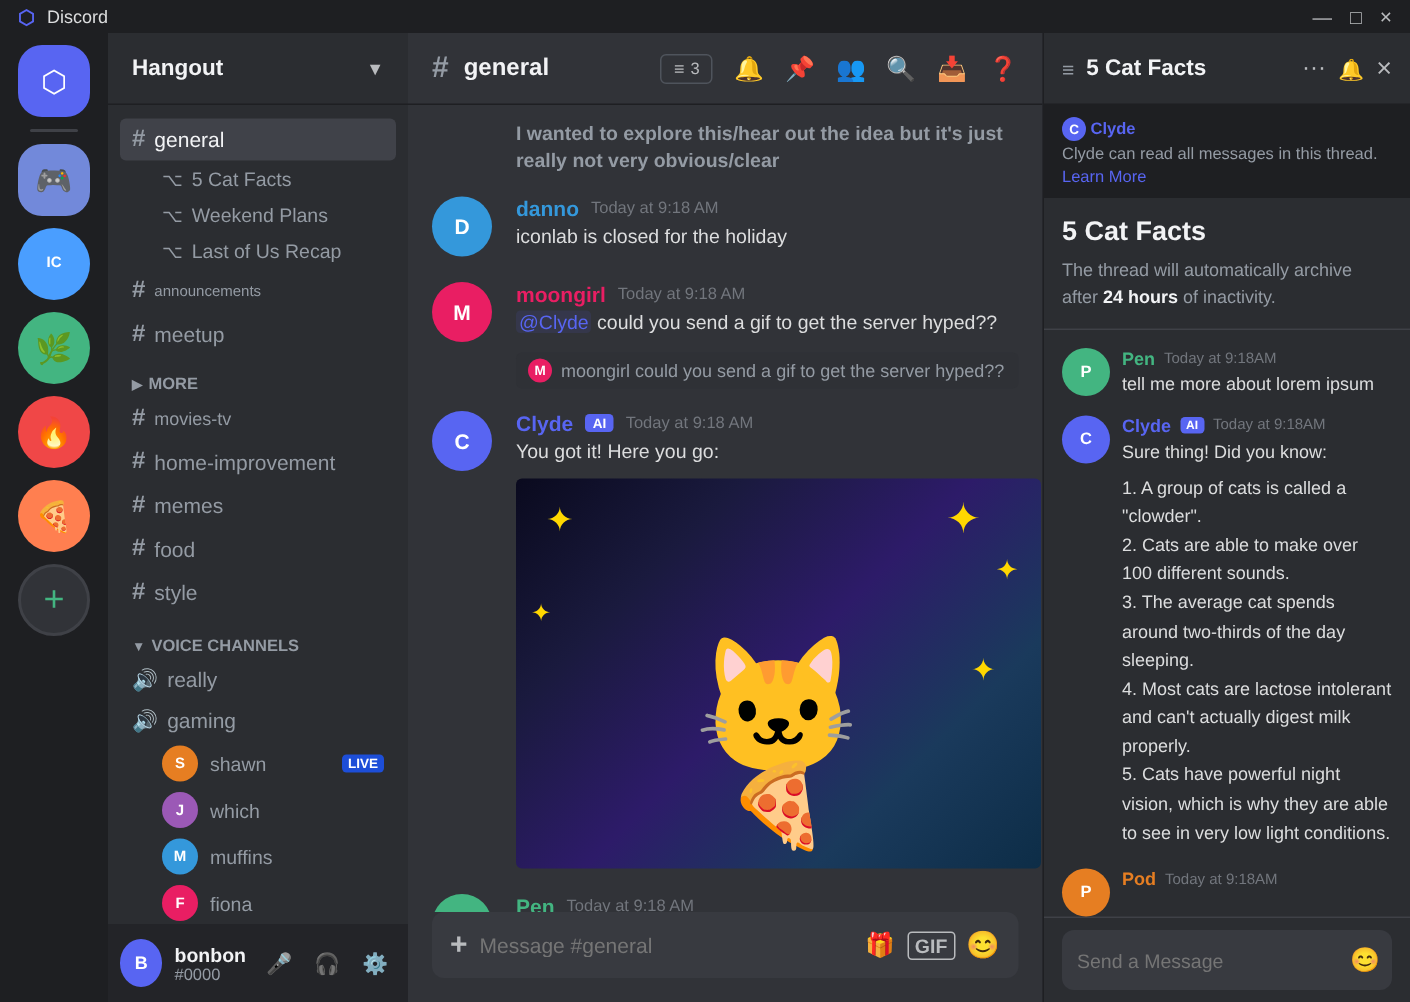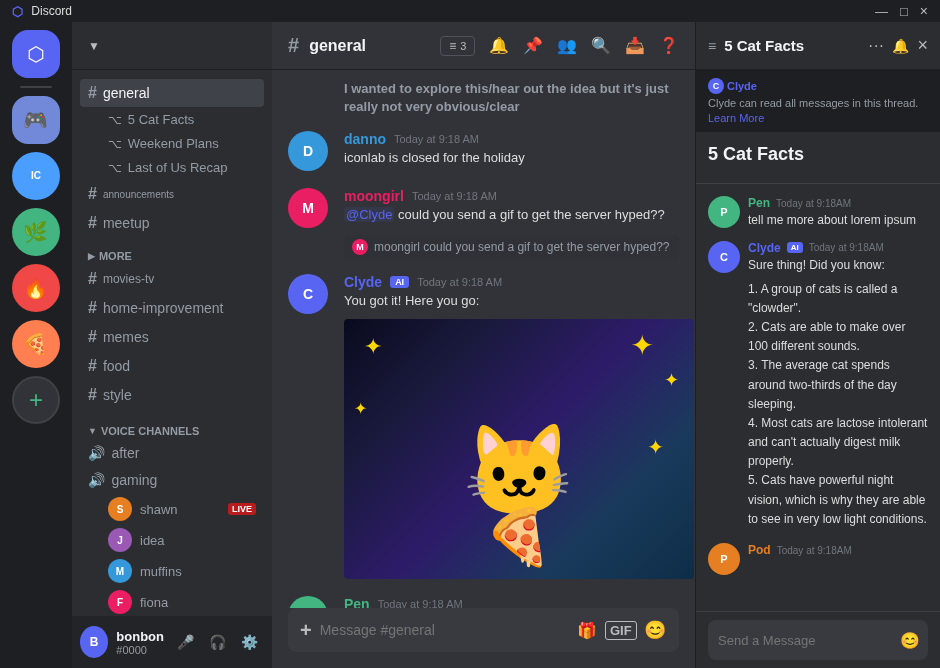--- a/index.html
+++ b/index.html
@@ -33,20 +33,21 @@
   <div style="width:48px;height:48px;border-radius:16px;background:#7289da;display:flex;align-items:center;justify-content:center;cursor:pointer;font-size:20px;">🎮</div>
   <div style="width:48px;height:48px;border-radius:50%;background:#4a9eff;display:flex;align-items:center;justify-content:center;cursor:pointer;color:white;font-size:10px;font-weight:700;text-align:center;line-height:1.2;">IC</div>
   <div style="width:48px;height:48px;border-radius:50%;background:#43b581;display:flex;align-items:center;justify-content:center;cursor:pointer;font-size:20px;">🌿</div>
   <div style="width:48px;height:48px;border-radius:50%;background:#f04747;display:flex;align-items:center;justify-content:center;cursor:pointer;font-size:20px;">🔥</div>
   <div style="width:48px;height:48px;border-radius:50%;background:#ff7f50;display:flex;align-items:center;justify-content:center;cursor:pointer;font-size:20px;">🍕</div>
   <div style="width:48px;height:48px;border-radius:50%;background:#313338;display:flex;align-items:center;justify-content:center;cursor:pointer;color:#43b581;font-size:24px;border:2px solid #3f4147;">+</div>
 </div>
 
 <div style="width:200px;height:646px;background:#2b2d31;display:flex;flex-direction:column;flex-shrink:0;">
   <div style="height:48px;display:flex;align-items:center;padding:0 16px;border-bottom:1px solid #1e1f22;cursor:pointer;">
+    <span style="font-weight:600;color:#f2f3f5;font-size:15px;flex:1;">Hangout</span>
     <span style="color:#b9bbbe;font-size:12px;">▼</span>
   </div>
 
   <div style="flex:1;overflow-y:auto;padding:8px 0;">
 
     <div style="display:flex;align-items:center;padding:5px 8px 5px 8px;border-radius:4px;margin:1px 8px;cursor:pointer;background:#404249;color:#f2f3f5;">
       <span style="margin-right:6px;color:#949ba4;font-size:16px;font-weight:900;">#</span>
       <span style="flex:1;font-size:14px;font-weight:500;">general</span>
     </div>
 
@@ -98,36 +99,36 @@
       <span style="flex:1;font-size:14px;">style</span>
     </div>
 
     <div style="display:flex;align-items:center;padding:12px 8px 2px 16px;color:#949ba4;font-size:11px;font-weight:700;cursor:pointer;margin-top:4px;">
       <span style="margin-right:4px;font-size:9px;">▼</span>
       <span>VOICE CHANNELS</span>
     </div>
 
     <div style="display:flex;align-items:center;padding:5px 8px;border-radius:4px;margin:1px 8px;cursor:pointer;color:#949ba4;">
       <span style="margin-right:6px;font-size:14px;">🔊</span>
-      <span style="flex:1;font-size:14px;">after</span>
+      <span style="flex:1;font-size:14px;">really</span>
     </div>
 
     <div style="display:flex;align-items:center;padding:5px 8px;border-radius:4px;margin:1px 8px;cursor:pointer;color:#949ba4;">
       <span style="margin-right:6px;font-size:14px;">🔊</span>
       <span style="flex:1;font-size:14px;">gaming</span>
     </div>
 
     <div style="display:flex;align-items:center;padding:3px 8px 3px 28px;margin:1px 8px;cursor:pointer;">
       <div style="width:24px;height:24px;border-radius:50%;background:#e67e22;display:flex;align-items:center;justify-content:center;font-size:10px;font-weight:bold;color:white;margin-right:8px;">S</div>
       <span style="font-size:13px;color:#949ba4;flex:1;">shawn</span>
-      <span style="background:#b91c1c;color:white;font-size:9px;font-weight:700;padding:1px 4px;border-radius:3px;">LIVE</span>
+      <span style="background:#1d4ed8;color:white;font-size:9px;font-weight:700;padding:1px 4px;border-radius:3px;">LIVE</span>
     </div>
     <div style="display:flex;align-items:center;padding:3px 8px 3px 28px;margin:1px 8px;cursor:pointer;">
       <div style="width:24px;height:24px;border-radius:50%;background:#9b59b6;display:flex;align-items:center;justify-content:center;font-size:10px;font-weight:bold;color:white;margin-right:8px;">J</div>
-      <span style="font-size:13px;color:#949ba4;">idea</span>
+      <span style="font-size:13px;color:#949ba4;">which</span>
     </div>
     <div style="display:flex;align-items:center;padding:3px 8px 3px 28px;margin:1px 8px;cursor:pointer;">
       <div style="width:24px;height:24px;border-radius:50%;background:#3498db;display:flex;align-items:center;justify-content:center;font-size:10px;font-weight:bold;color:white;margin-right:8px;">M</div>
       <span style="font-size:13px;color:#949ba4;">muffins</span>
     </div>
     <div style="display:flex;align-items:center;padding:3px 8px 3px 28px;margin:1px 8px;cursor:pointer;">
       <div style="width:24px;height:24px;border-radius:50%;background:#e91e63;display:flex;align-items:center;justify-content:center;font-size:10px;font-weight:bold;color:white;margin-right:8px;">F</div>
       <span style="font-size:13px;color:#949ba4;">fiona</span>
     </div>
   </div>
@@ -261,20 +262,26 @@
 
   <div style="background:#1e1f22;padding:8px 12px;font-size:11px;color:#949ba4;display:flex;align-items:center;gap:3px;flex-wrap:wrap;flex-shrink:0;">
     <span style="width:16px;height:16px;border-radius:50%;background:#5865f2;display:inline-flex;align-items:center;justify-content:center;font-size:9px;font-weight:bold;color:white;flex-shrink:0;">C</span>
     <span style="color:#5865f2;font-weight:600;">Clyde</span>
     <span>Clyde can read all messages in this thread.</span>
     <span style="color:#5865f2;cursor:pointer;">Learn More</span>
   </div>
 
   <div style="padding:12px;border-bottom:1px solid #3f4147;flex-shrink:0;">
     <div style="font-weight:700;font-size:18px;color:#f2f3f5;margin-bottom:6px;">5 Cat Facts</div>
+    <div style="font-size:12px;color:#949ba4;line-height:1.5;">
+      <span>The thread will automatically archive after</span>
+      <strong style="color:#f2f3f5;">24 hours</strong>
+      <span> </span>
+      <span>of inactivity.</span>
+    </div>
   </div>
 
   <div style="flex:1;overflow-y:auto;padding:8px 0;">
 
     <div style="padding:4px 12px;display:flex;gap:8px;">
       <div style="width:32px;height:32px;border-radius:50%;background:#43b581;display:flex;align-items:center;justify-content:center;font-size:11px;font-weight:bold;color:white;flex-shrink:0;">P</div>
       <div style="flex:1;min-width:0;">
         <div style="display:flex;align-items:center;gap:6px;margin-bottom:2px;flex-wrap:wrap;">
           <span style="font-weight:600;font-size:12px;color:#43b581;">Pen</span>
           <span style="font-size:10px;color:#72767d;">Today at 9:18AM</span>

